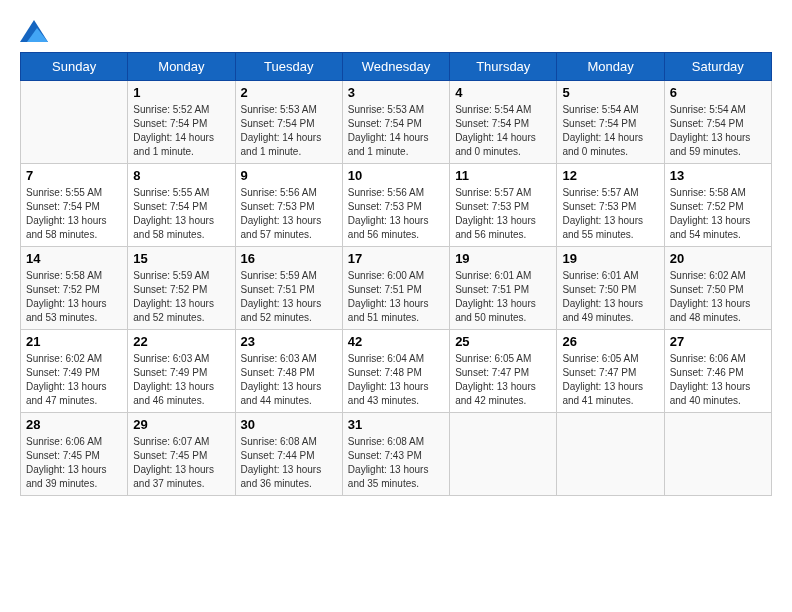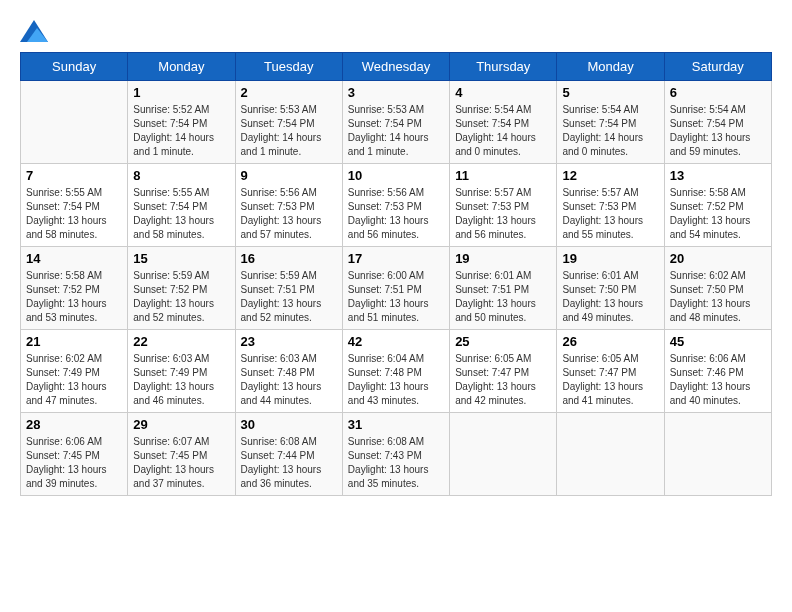--- a/index.html
+++ b/index.html
@@ -218,21 +218,21 @@
         </td>
         <td>
           <span class="day-number">25</span>
           <div class="day-info">Sunrise: 6:05 AM<br>Sunset: 7:47 PM<br>Daylight: 13 hours and 42 minutes.</div>
         </td>
         <td>
           <span class="day-number">26</span>
           <div class="day-info">Sunrise: 6:05 AM<br>Sunset: 7:47 PM<br>Daylight: 13 hours and 41 minutes.</div>
         </td>
         <td>
-          <span class="day-number">45</span>
+          <span class="day-number">27</span>
           <div class="day-info">Sunrise: 6:06 AM<br>Sunset: 7:46 PM<br>Daylight: 13 hours and 40 minutes.</div>
         </td>
       </tr>
       <tr>
         <td>
           <span class="day-number">28</span>
           <div class="day-info">Sunrise: 6:06 AM<br>Sunset: 7:45 PM<br>Daylight: 13 hours and 39 minutes.</div>
         </td>
         <td>
           <span class="day-number">29</span>

